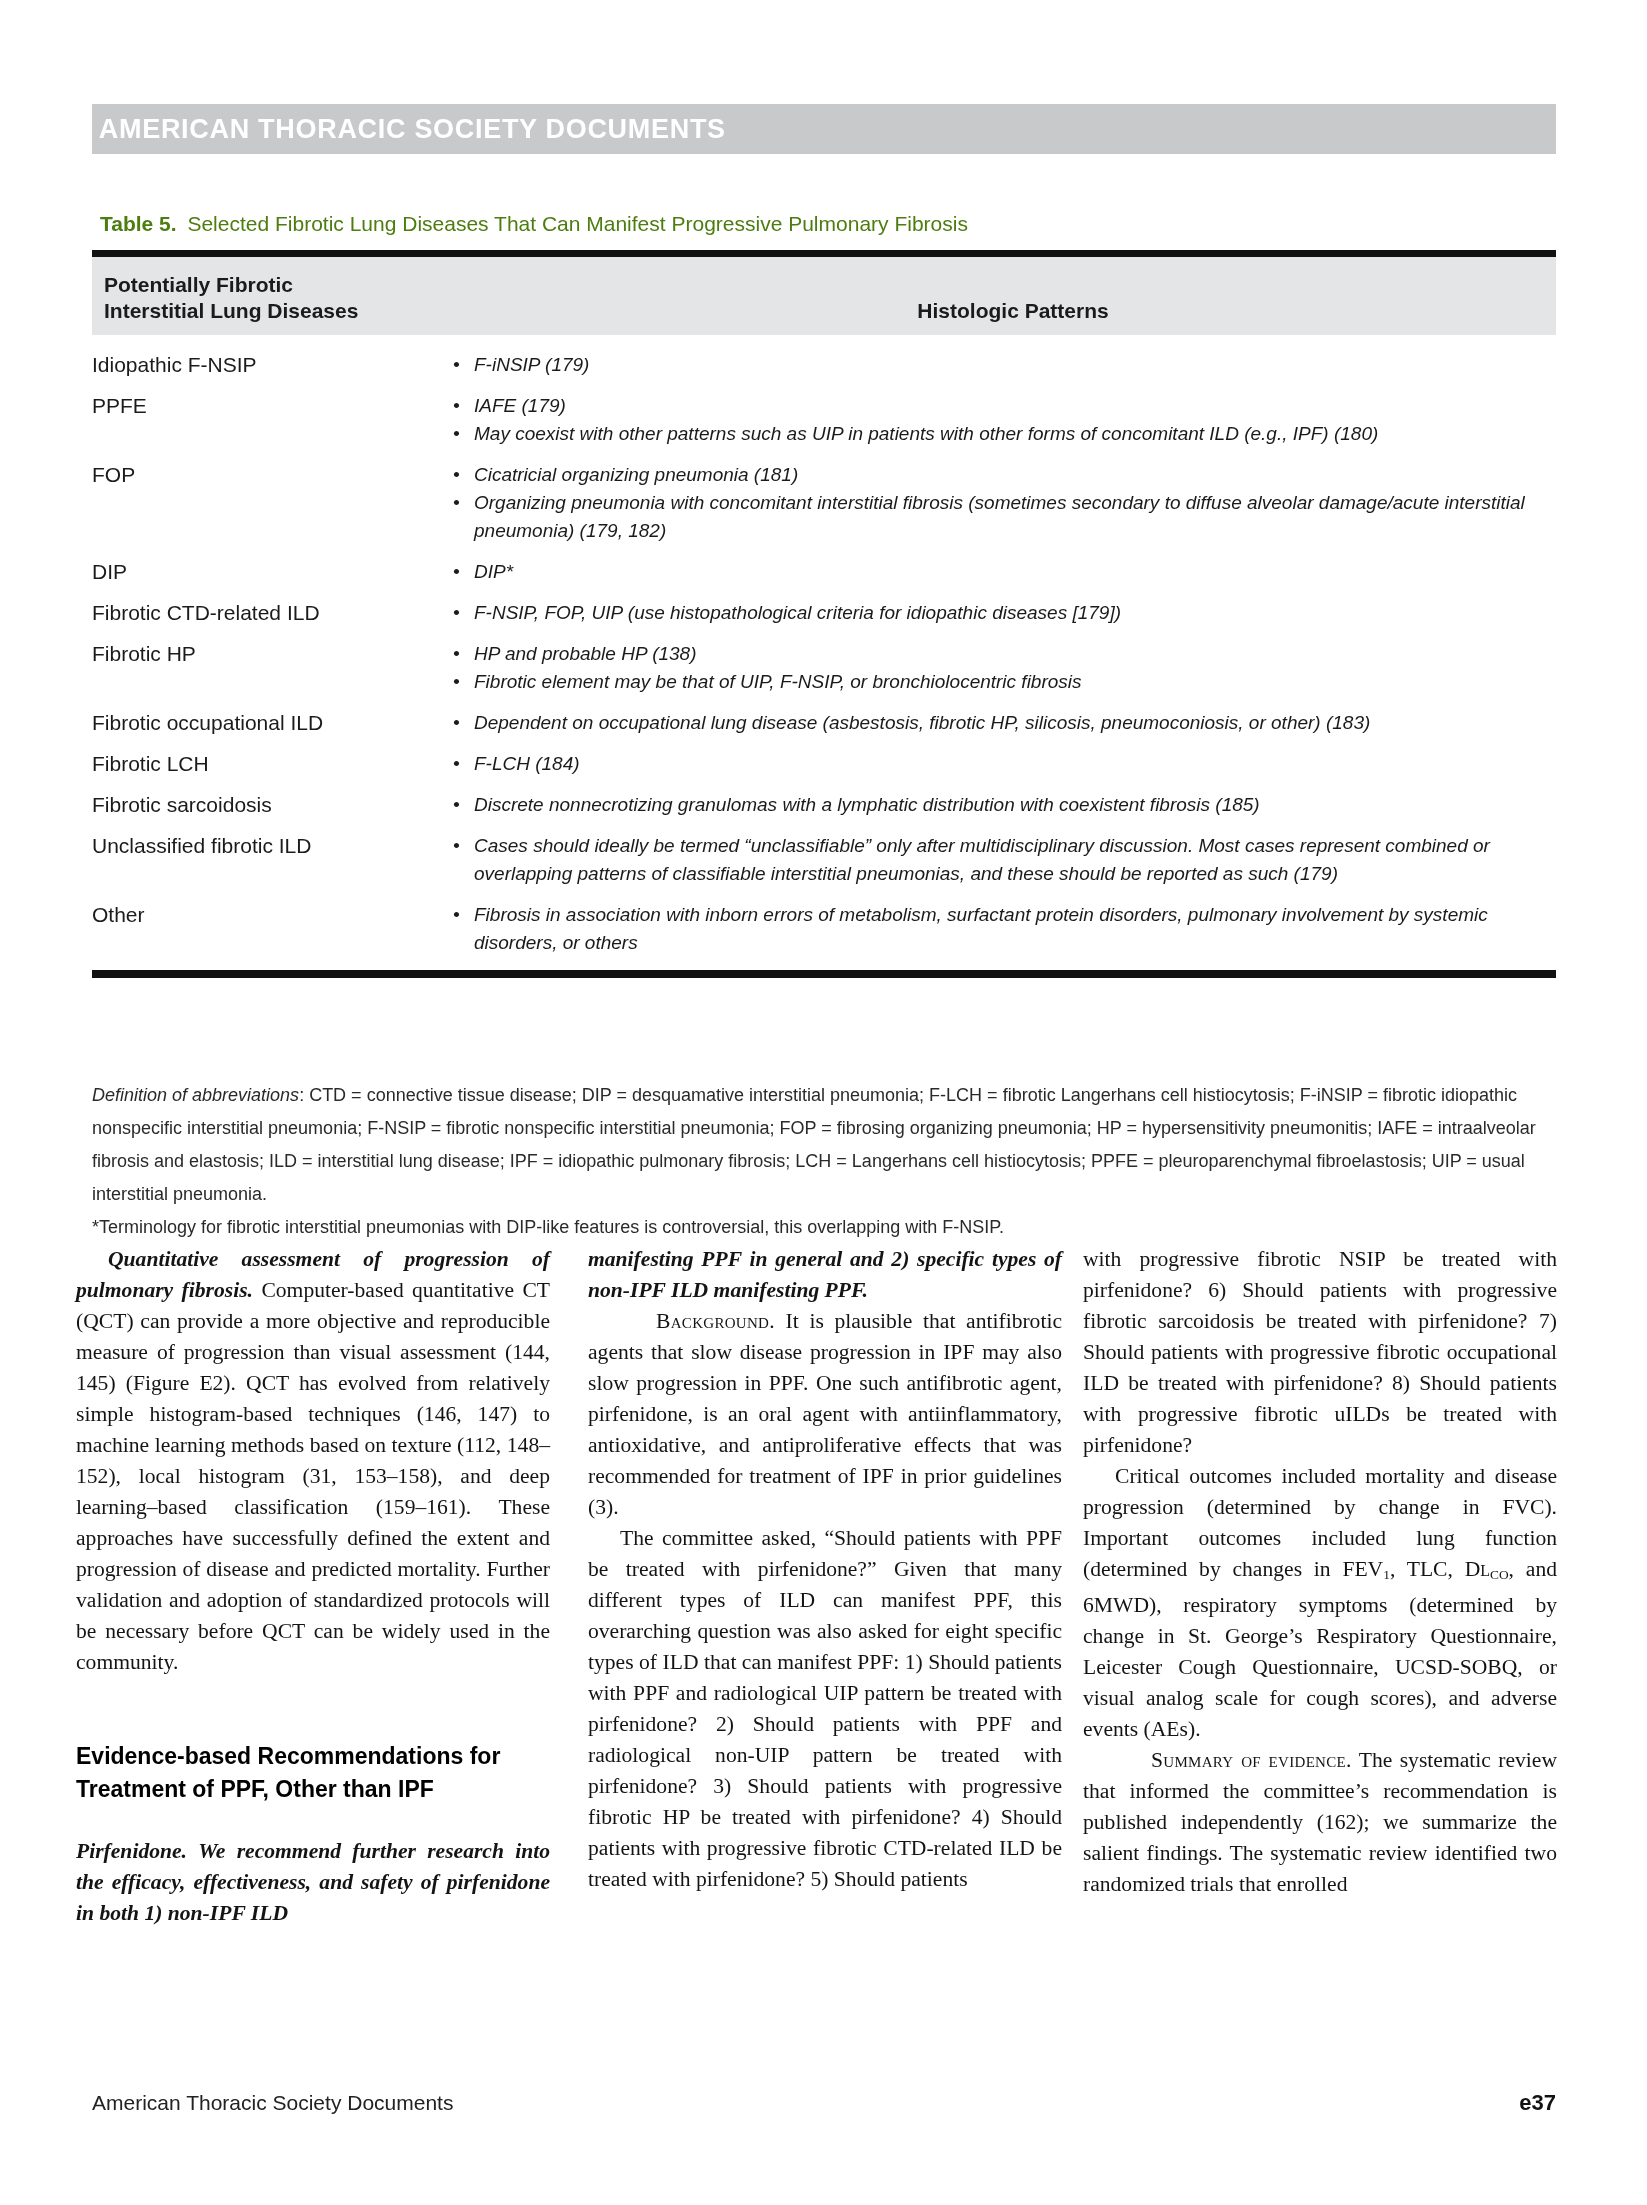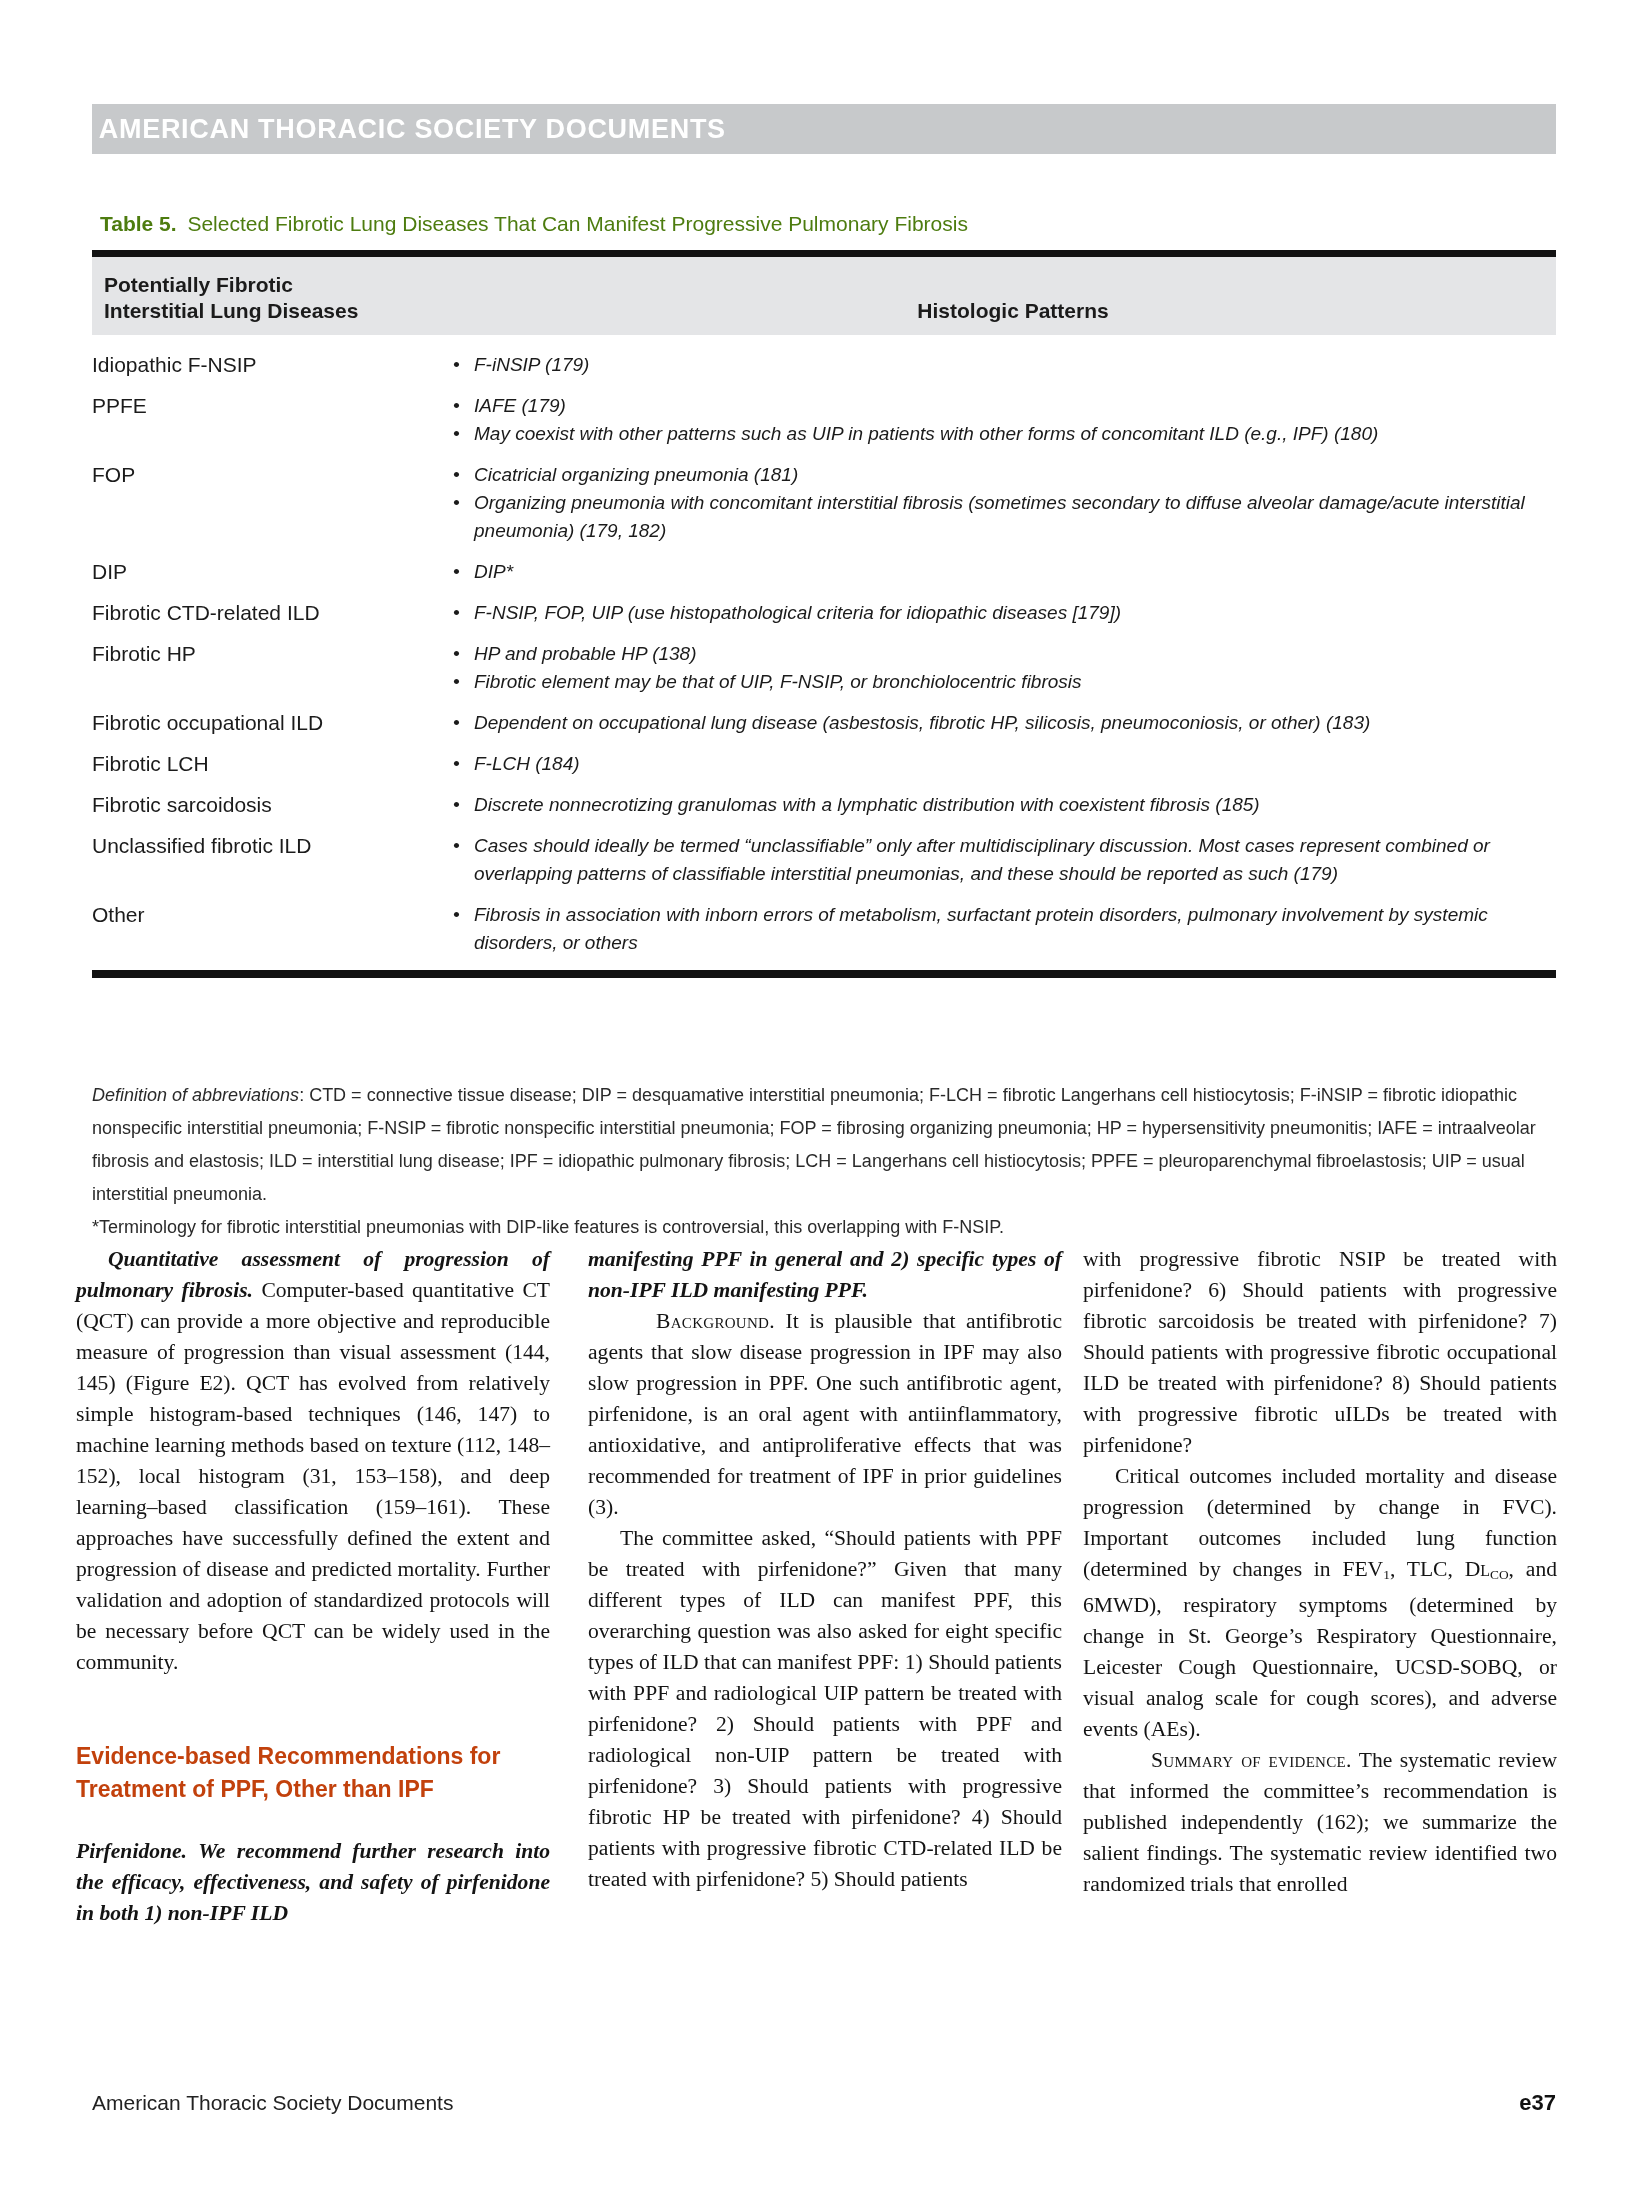--- a/index.html
+++ b/index.html
@@ -55,21 +55,21 @@
   .p { margin:0; }
   .ind { text-indent:32px; }
   .ind-lg { text-indent:68px; }
   .bi { font-weight:bold; font-style:italic; }
   .sc { font-variant:small-caps; letter-spacing:0.3px; }
   sub { font-size:0.62em; vertical-align:-0.25em; }
   .dl { font-size:0.74em; }
   .colhead {
     font-family:"Liberation Sans", sans-serif; font-weight:bold;
     font-size:23px; line-height:33px; text-align:left; text-indent:0;
-    margin:62px 0 30px 0; color:#c2410c;
+    margin:62px 0 30px 0; color:#000000;
   }
   
   .footer {
     position:absolute; left:92px; top:2090px; width:1464px;
     display:flex; justify-content:space-between; align-items:baseline;
   }
   .f-left { font-size:21px; color:#222222; }
   .f-right { font-size:22px; font-weight:bold; color:#111111; }
 </style>
 </head>

